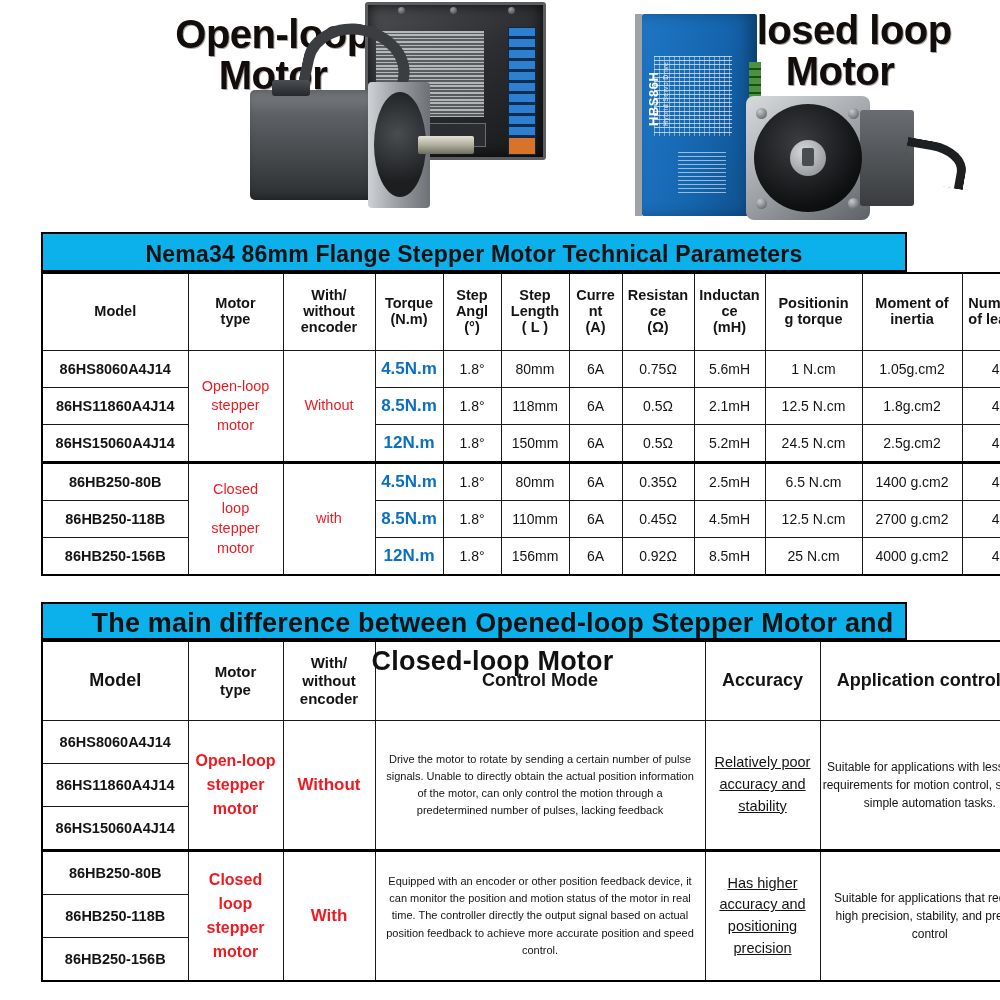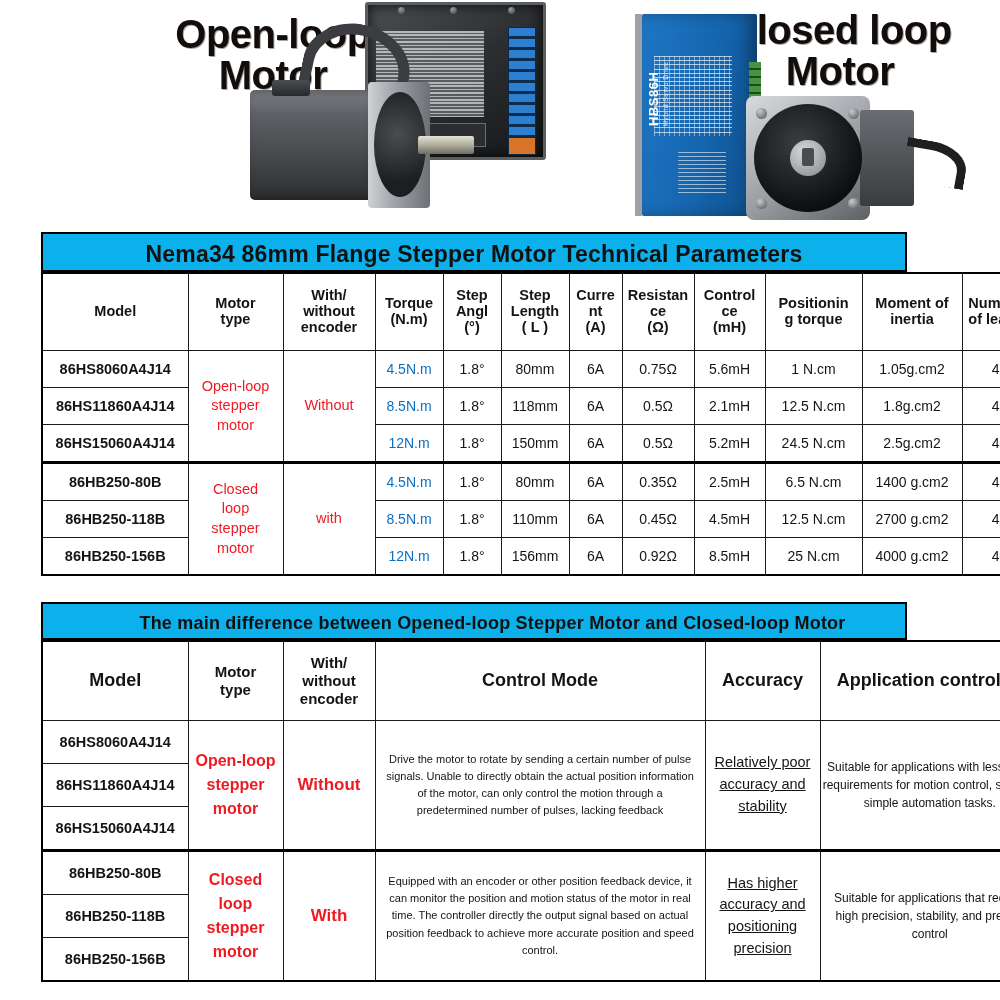--- a/index.html
+++ b/index.html
@@ -170,41 +170,41 @@
 
   .tbl-title{
     background:#0CB0EA;
     border:2px solid #000;
     height:40px;line-height:40px;
     text-align:center;
     font-size:23px;font-weight:bold;color:#111;
     letter-spacing:.2px;
     box-sizing:border-box;
   }
-  .tbl-wrap.t2 .tbl-title{height:38px;line-height:38px;font-size:18px;padding-left:37px;}
+  .tbl-wrap.t2 .tbl-title{height:38px;line-height:38px;font-size:27px;padding-left:37px;}
 
   table{
     border-collapse:collapse;width:100%;
     table-layout:fixed;
     border:2px solid #000;
     background:#fff;
   }
   table td,table th{
     border:1px solid #1a1a1a;
     text-align:center;vertical-align:middle;
     color:#141414;
     padding:1px 2px;
     font-weight:normal;
     overflow:hidden;
   }
   .hdr td{font-weight:bold;font-size:15px;line-height:1.1;height:74px;}
   .t1 .hdr td{font-size:14.5px;}
   .t1 tbody td{font-size:14px;height:34px;}
   .t1 td.model{font-weight:bold;font-size:14.5px;}
-  .t1 td.torque{color:#0B6FC2;font-weight:normal;font-size:14px;}
+  .t1 td.torque{color:#0B6FC2;font-weight:bold;font-size:17px;}
   .red{color:#EE1B22;font-size:15px;line-height:1.35;}
   .t1 .red{font-size:14.5px;}
   .sep-top td{border-top:3px solid #000 !important;}
 
   .t2 .hdr td{font-size:18px;height:76px;}
   .t2 .hdr td.small{font-size:15px;line-height:1.2;}
   .t2 td{font-size:14px;}
   .t2 td.model{font-weight:bold;font-size:14.5px;height:40px;}
   .t2 td.ctrl{font-size:11px;line-height:1.55;padding:4px 6px;}
   .t2 td.acc{font-size:14.5px;line-height:1.5;text-decoration:underline;}
@@ -287,21 +287,21 @@
     <thead>
       <tr class="hdr">
         <td><span>Model</span></td>
         <td><span>Motor</span><br><span>type</span></td>
         <td><span>With/</span><br><span>without</span><br><span>encoder</span></td>
         <td><span>Torque</span><br><span>(N.m)</span></td>
         <td><span>Step</span><br><span>Angl</span><br><span>(°)</span></td>
         <td><span>Step</span><br><span>Length</span><br><span>( L )</span></td>
         <td><span>Curre</span><br><span>nt</span><br><span>(A)</span></td>
         <td><span>Resistan</span><br><span>ce</span><br><span>(Ω)</span></td>
-        <td><span>Control</span><br><span>ce</span><br><span>(mH)</span></td>
+        <td><span>Inductan</span><br><span>ce</span><br><span>(mH)</span></td>
         <td><span>Positionin</span><br><span>g torque</span></td>
         <td><span>Moment of</span><br><span>inertia</span></td>
         <td><span>Number</span><br><span>of leads</span></td>
       </tr>
     </thead>
     <tbody>
 
       <tr>
         <td class="model">86HS8060A4J14</td>
         <td class="red" rowspan="3">

